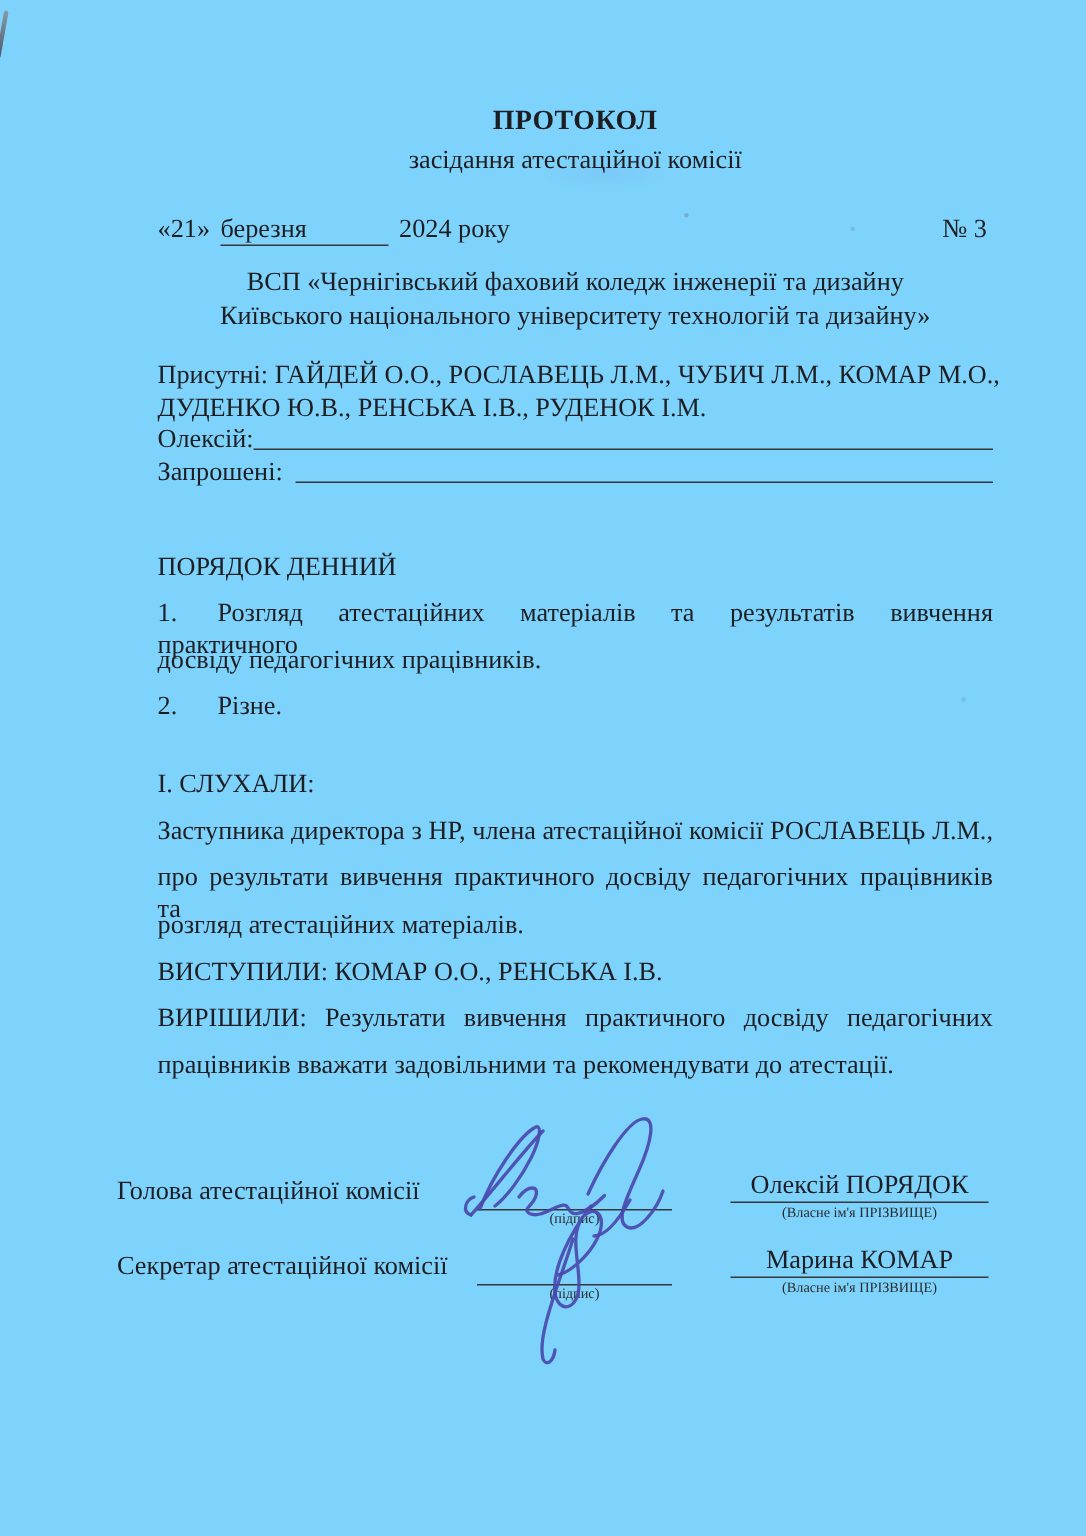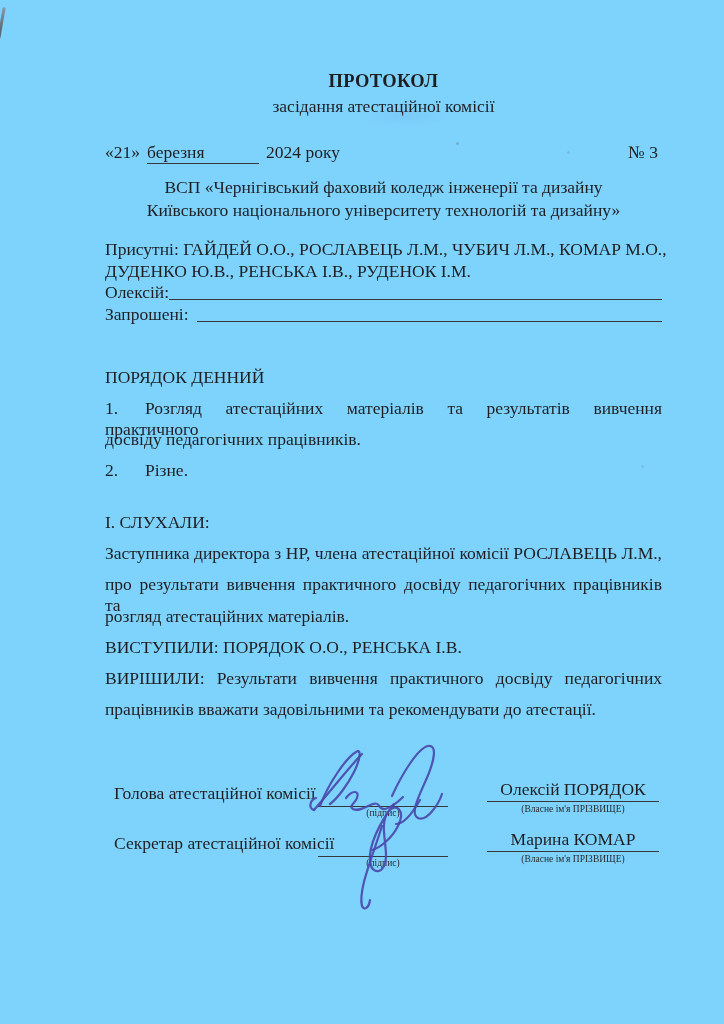--- a/index.html
+++ b/index.html
@@ -27,21 +27,21 @@
     display:inline-block; width:112px; text-align:left;
     border-bottom:1.3px solid #36363b;
     margin:0 7px;
   }
   .org-block { top:176px; font-size:17.5px; line-height:23px; }
   .attendance { left:105px; top:238px; width:557px; font-size:17.5px; }
   .att-row { height:21.8px; display:flex; align-items:flex-end; white-space:nowrap; }
   .fill-line { flex:1; border-bottom:1.3px solid #36363b; margin-bottom:3px; }
   .fill-line.gap { margin-left:8px; }
   .num { display:inline-block; width:40px; }
-  .sig-role { font-size:17.5px; white-space:nowrap;margin-left:36px; }
+  .sig-role { font-size:17.5px; white-space:nowrap; }
   .sig-line { width:130px; border-top:1.3px solid #36363b; }
   .sig-caption { width:130px; text-align:center; font-size:9.5px; color:#2a2a2e; }
   .sig-name {
     width:172px; height:22px; text-align:center;
     font-size:17.5px; border-bottom:1.3px solid #36363b; white-space:nowrap;
   }
   .name-caption { width:172px; text-align:center; font-size:9.5px; color:#2a2a2e; }
   .ink path { fill:none; stroke:#4949ac; stroke-width:2.2; stroke-linecap:round; opacity:.92; }
   .corner-mark {
     left:0; top:7px; width:3px; height:32px;
@@ -102,21 +102,21 @@
   <div class="abs body-line" style="top:429px;">досвіду педагогічних працівників.</div>
 
   <div class="abs body-line" style="top:460px;">
     <span class="num">2.</span><span>Різне.</span>
   </div>
 
   <div class="abs body-line" style="top:512px;">І. СЛУХАЛИ:</div>
   <div class="abs body-line jline" style="top:543px;">Заступника директора з НР, члена атестаційної комісії РОСЛАВЕЦЬ Л.М.,</div>
   <div class="abs body-line jline" style="top:574px;">про результати  вивчення практичного досвіду педагогічних працівників та</div>
   <div class="abs body-line" style="top:606px;">розгляд атестаційних матеріалів.</div>
-  <div class="abs body-line" style="top:637px;">ВИСТУПИЛИ: ПОРЯДОК О.О., РЕНСЬКА І.В.</div>
+  <div class="abs body-line" style="top:637px;">ВИСТУПИЛИ: КОМАР О.О., РЕНСЬКА І.В.</div>
   <div class="abs body-line jline" style="top:668px;">ВИРІШИЛИ: Результати вивчення практичного досвіду педагогічних</div>
   <div class="abs body-line" style="top:699px;">працівників вважати  задовільними та рекомендувати до атестації.</div>
 
   <div class="abs sig-role" style="left:78px;top:783px;">Голова атестаційної комісії</div>
   <div class="abs sig-line" style="left:318px;top:806px;"></div>
   <div class="abs sig-caption" style="left:318px;top:808px;">(підпис)</div>
   <div class="abs sig-name" style="left:487px;top:779px;">Олексій ПОРЯДОК</div>
   <div class="abs name-caption" style="left:487px;top:804px;">(Власне ім'я ПРІЗВИЩЕ)</div>
 
   <div class="abs sig-role" style="left:78px;top:833px;">Секретар атестаційної комісії</div>

